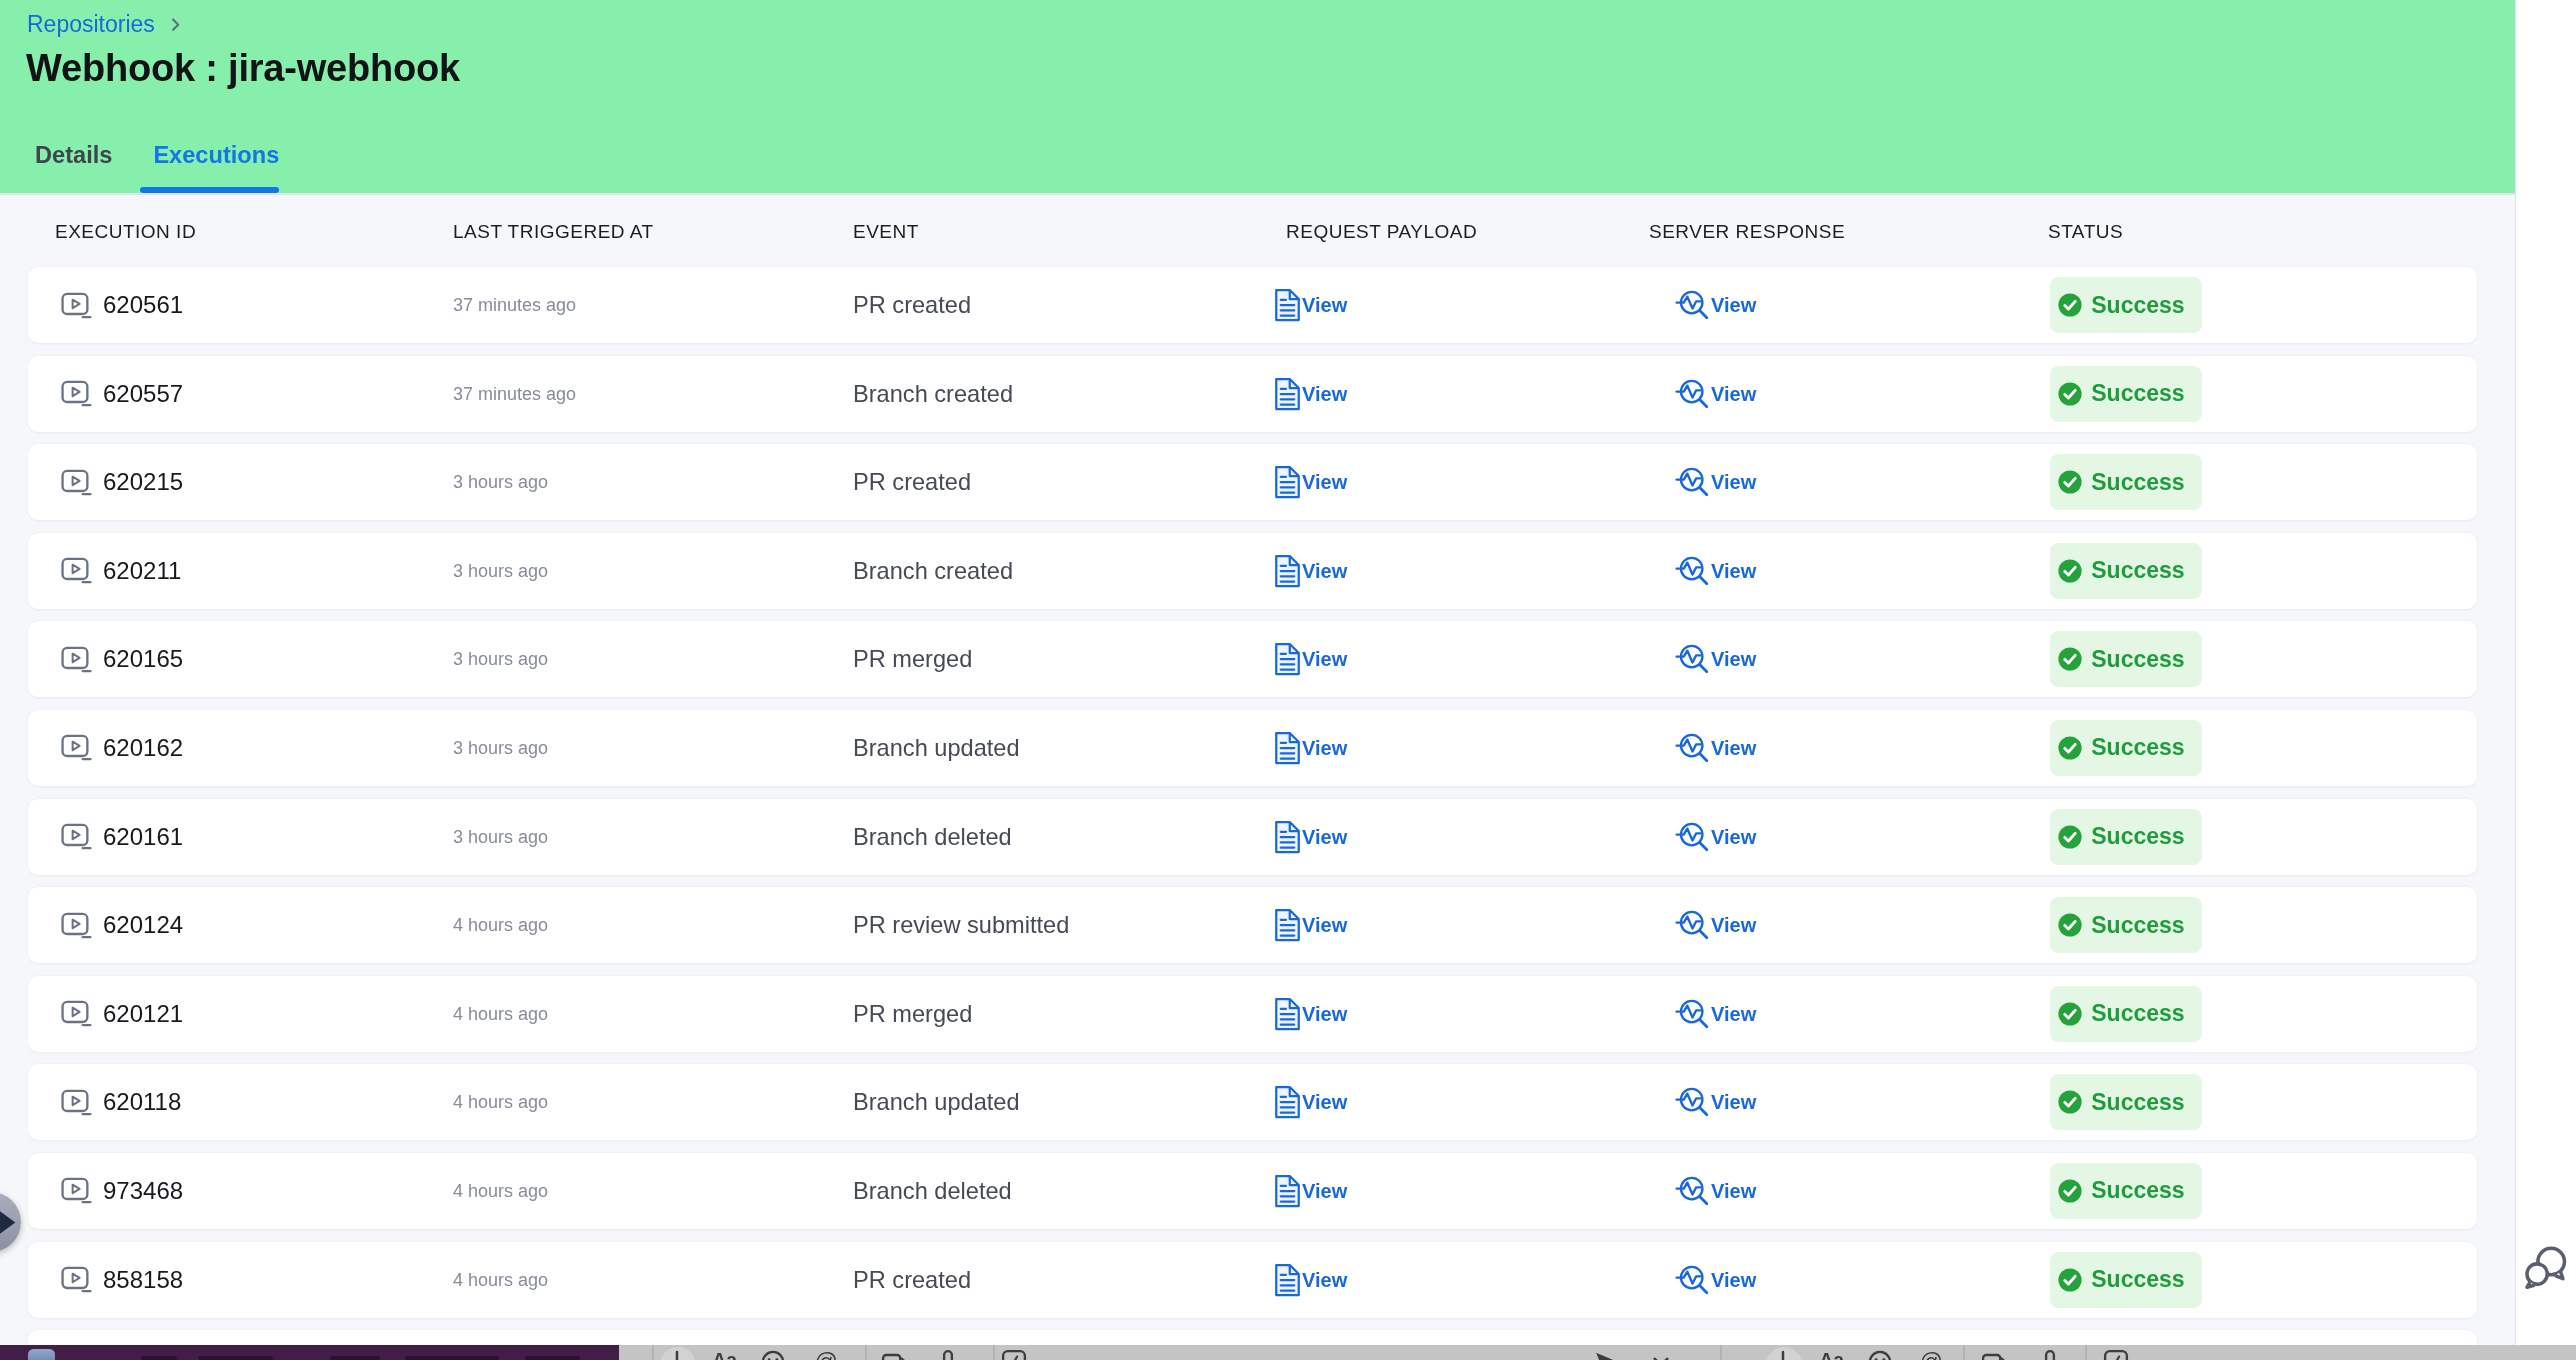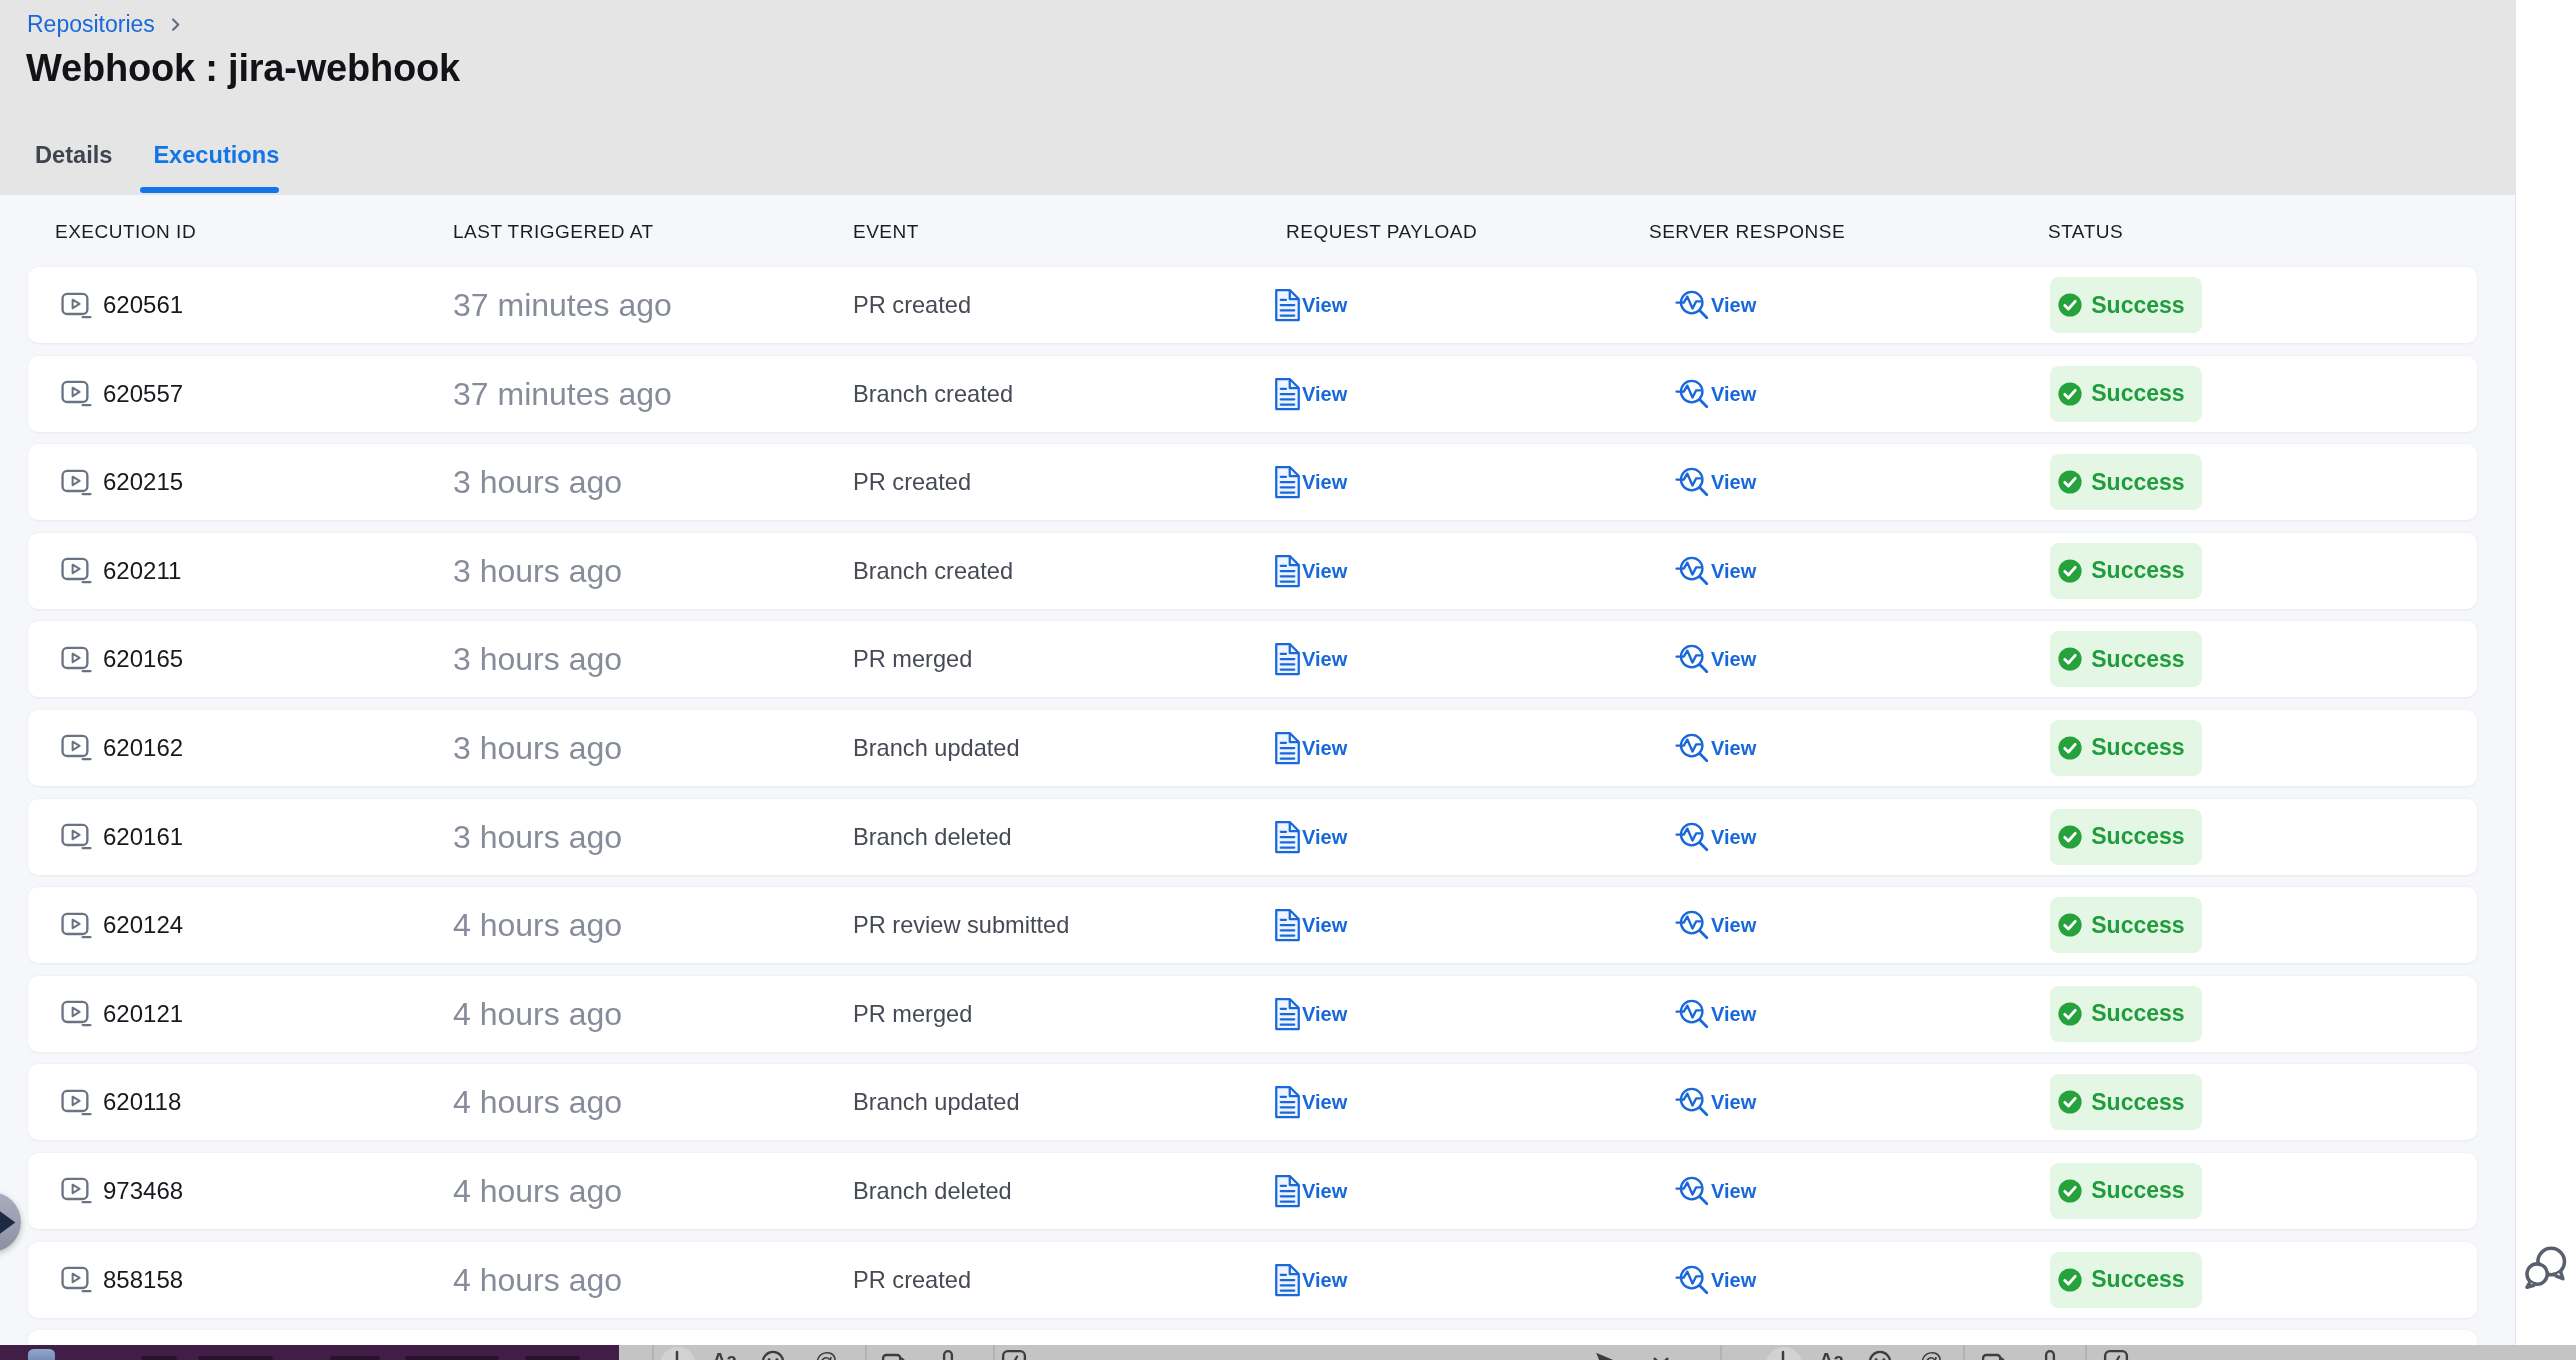--- a/index.html
+++ b/index.html
@@ -1,19 +1,19 @@
 <!DOCTYPE html>
 <html style="font-size:12.6px"><head>
 <meta charset="utf-8">
 <style>
   * { box-sizing: border-box; }
   html,body { margin:0; padding:0; background:#fcfdfe; }
   .app {
     position:relative; width:2576px; height:1360px; overflow:hidden;
-    background:#e5e5e5; font-family:"Liberation Sans", sans-serif;
+    background:#86efac; font-family:"Liberation Sans", sans-serif;
     -webkit-font-smoothing:antialiased;
   }
 
   
   .breadcrumb { position:absolute; left:27px; top:11px; display:flex; align-items:center; gap:12.6px; }
   .breadcrumb-link { font-size:23px; color:#1868db; cursor:pointer; }
   .crumb-chevron { width:17.3px; height:17.3px; }
 
   .page-title { position:absolute; left:26px; top:47px; font-size:38px; font-weight:700;
     color:#111317; letter-spacing:-0.2px; }
@@ -39,21 +39,21 @@
 
   
   .rows { position:absolute; left:28px; top:267px; width:2449px; display:flex;
     flex-direction:column; gap:12.6px; }
   .row-card { height:76px; min-height:76px; background:#ffffff; border-radius:10.2px; position:relative;
     box-shadow:0 0.8px 2.4px rgba(70,80,105,0.08); }
   .rc { position:absolute; top:50%; transform:translateY(-50%); white-space:nowrap; }
   .cell-exec { left:33px; display:flex; align-items:center; gap:11px; }
   .exec-icon { width:31px; height:27px; flex:none; }
   .cell-id { font-size:24px; color:#17191e; }
-  .cell-time { left:425px; font-size:32px; color:#868c9a; }
+  .cell-time { left:425px; font-size:18px; color:#868c9a; }
   .cell-event { left:825px; font-size:23.6px; color:#454a54; }
   .view-link { display:flex; align-items:center; gap:1px; color:#1868db; font-size:20px;
     font-weight:700; cursor:pointer; text-decoration:none; }
   .vl-payload { left:1246px; } .vl-response { left:1647px; }
   .doc-icon { width:27px; height:35px; } .inspect-icon { width:35px; height:35px; }
   .badge { left:2022px; height:56px; display:flex; align-items:center; gap:9.4px;
     background:#e4f6e4; border-radius:8.6px; padding:0 17.3px 0 7.9px; }
   .check-icon { width:24px; height:24px; }
   .badge-text { font-size:23px; font-weight:700; color:#1f9c3b; }
 

